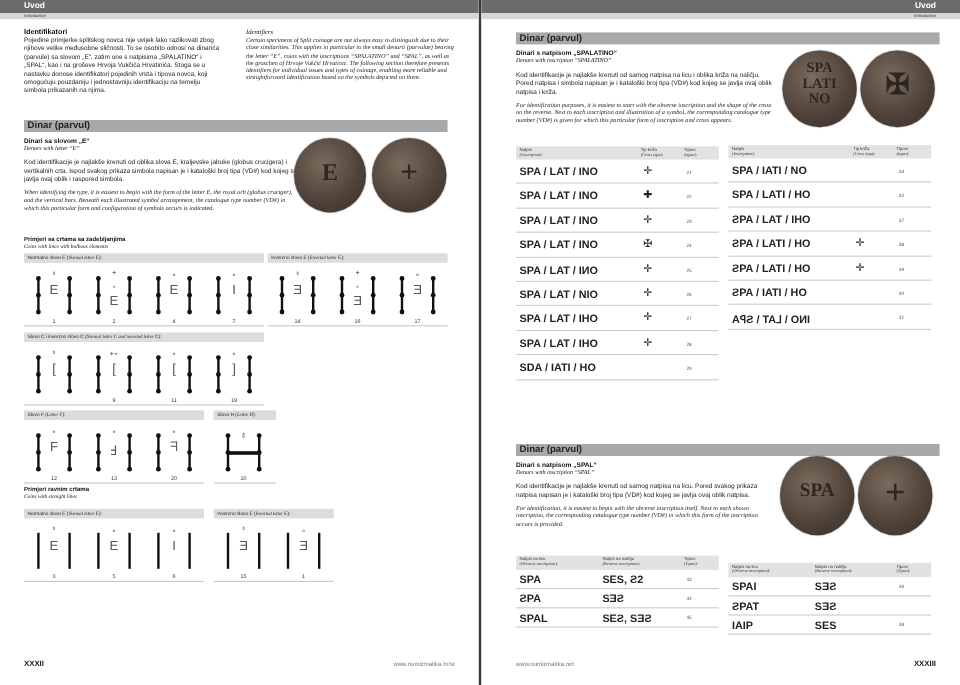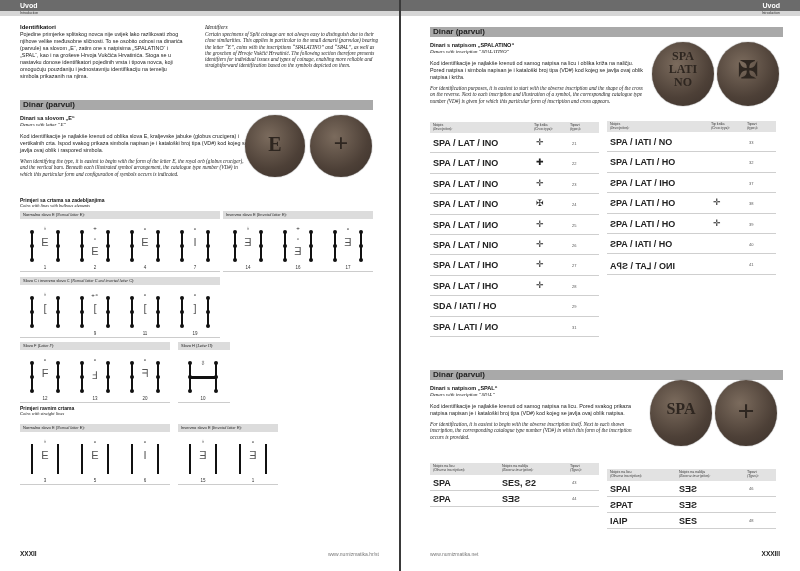--- a/index.html
+++ b/index.html
@@ -381,25 +381,20 @@
       <div class="row">
         <div class="ins">SPA / LAT / IHO</div>
         <div class="cross" style="left:106px">✛</div>
         <div class="ty" style="left:142px">28</div>
       </div>
       <div class="row">
         <div class="ins">SDA / IATI / HO</div>
         <div class="cross" style="left:106px"></div>
         <div class="ty" style="left:142px">29</div>
       </div>
-      <div class="row">
-        <div class="ins">SPA / LATI / ИO</div>
-        <div class="cross" style="left:106px"></div>
-        <div class="ty" style="left:142px">31</div>
-      </div>
     </div>
   <div class="tbl" id="spalatino-right" style="left:206px;top:121px;width:169px">
       <div class="th">
         <div style="position:absolute;top:1px;left:3px">
           <div>Natpis</div>
           <div class="serif">(Inscription):</div>
         </div>
         <div style="position:absolute;top:1px;left:104px">
           <div>Tip križa</div>
           <div class="serif">(Cross type):</div>
@@ -478,20 +473,25 @@
       <div class="row">
         <div class="ins">SPA</div>
         <div class="ins" style="left:72px">SES, Ƨ2</div>
         <div class="ty" style="left:142px;top:5px">43</div>
       </div>
       <div class="row">
         <div class="ins">ƧPA</div>
         <div class="ins" style="left:72px">SƎƧ</div>
         <div class="ty" style="left:142px;top:5px">44</div>
       </div>
+      <div class="row">
+        <div class="ins">SPAL</div>
+        <div class="ins" style="left:72px">SEƧ, SƎƧ</div>
+        <div class="ty" style="left:142px;top:5px">45</div>
+      </div>
     </div>
   <div class="tbl tbl2" id="spal-right" style="left:206px;top:469px;width:169px">
       <div class="th" style="height:12px">
         <div style="position:absolute;top:1px;left:3px">
           <div>Natpis na licu</div>
           <div class="serif">(Obverse inscription):</div>
         </div>
         <div style="position:absolute;top:1px;left:72px">
           <div>Natpis na naličju</div>
           <div class="serif">(Reverse inscription):</div>

